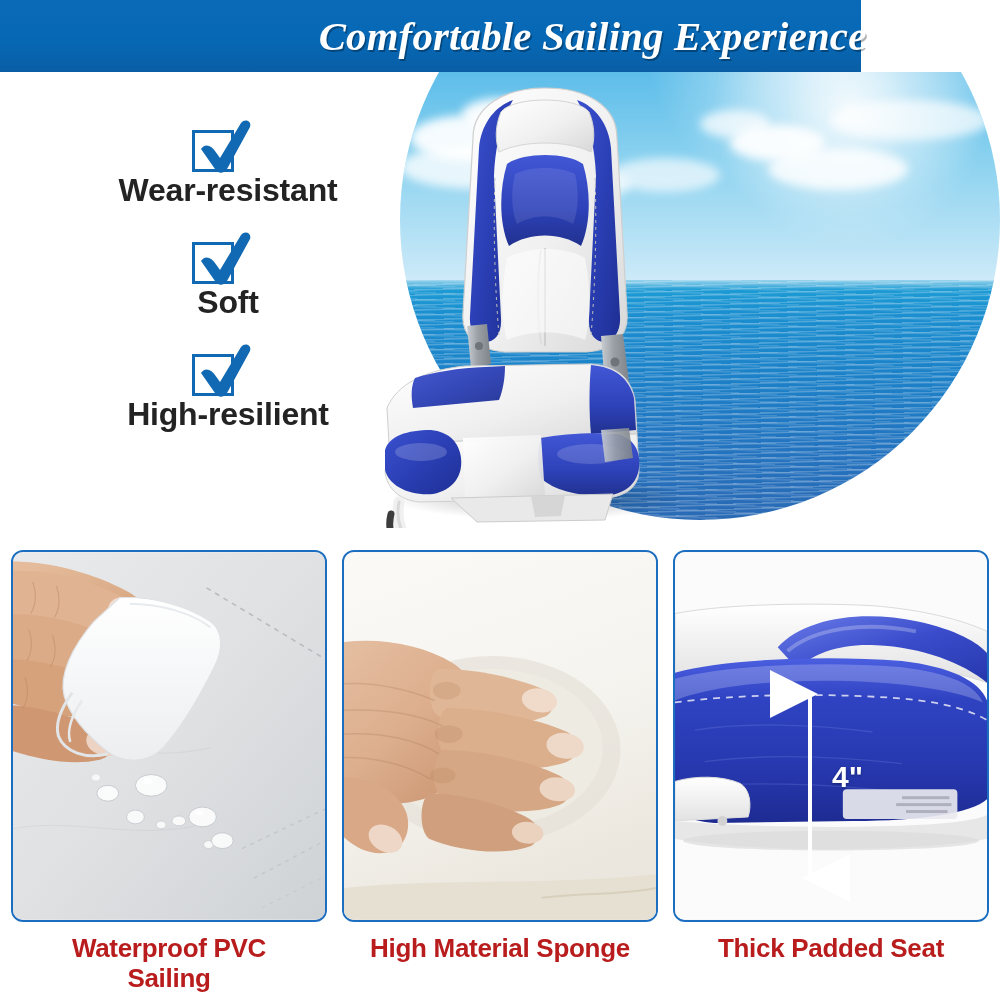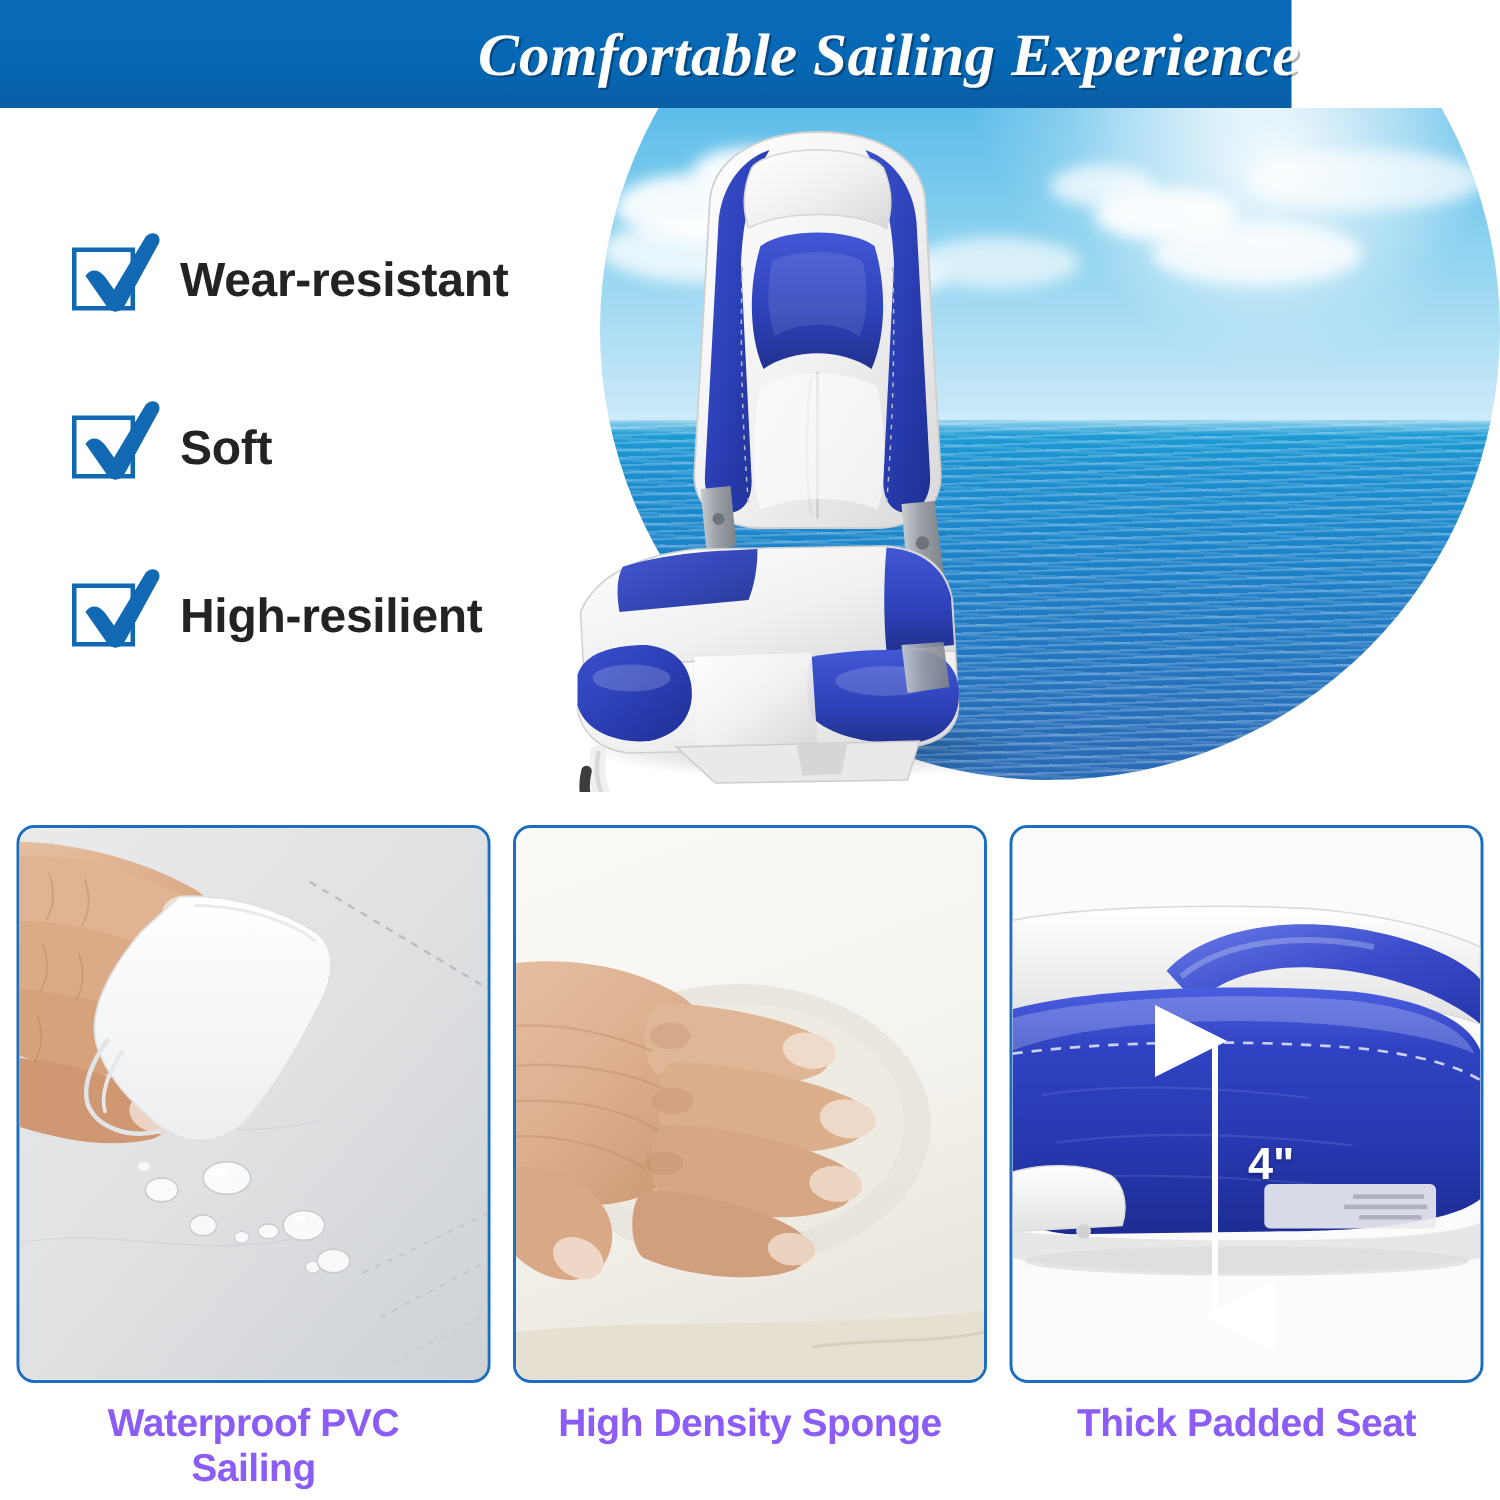--- a/index.html
+++ b/index.html
@@ -135,20 +135,21 @@
     position: absolute;
     left: 48px;
     top: 130px;
     width: 330px;
     z-index: 30;
   }
   .feature-row {
     display: flex;
     align-items: center;
     height: 112px;
+    flex-direction: column;
   }
   .checkbox {
     position: relative;
     width: 42px;
     height: 42px;
     flex: 0 0 42px;
     border: 3px solid #1168b3;
     background: #ffffff;
     box-sizing: border-box;
   }
@@ -189,21 +190,21 @@
     overflow: hidden;
     background: #f2f2f2;
     box-sizing: border-box;
   }
   .panel-frame svg { display: block; width: 100%; height: 100%; }
   .panel-caption {
     margin-top: 12px;
     text-align: center;
     font-size: 26px;
     font-weight: bold;
-    color: #8b5cf6;
+    color: #b91c1c;
     line-height: 1.15;
     letter-spacing: -0.3px;
   }
 
   
   .measure {
     position: absolute;
     left: 123px;
     top: 130px;
     width: 120px;
@@ -552,21 +553,21 @@
 
             <g opacity="0.22" fill="#b07f5c">
               <ellipse cx="104" cy="140" rx="14" ry="9"></ellipse>
               <ellipse cx="106" cy="184" rx="14" ry="9"></ellipse>
               <ellipse cx="100" cy="226" rx="13" ry="8"></ellipse>
             </g>
           </g>
         </svg>
       </div>
       <div class="panel-caption">
-        <div>High Density Sponge</div>
+        <div>High Material Sponge</div>
       </div>
     </div>
 
     <div class="panel">
       <div class="panel-frame">
         <svg viewBox="0 0 316 372" xmlns="http://www.w3.org/2000/svg">
           <defs>
             <linearGradient id="cushBlue" x1="0" y1="0" x2="0" y2="1">
               <stop offset="0%" stop-color="#4a5ee0"></stop>
               <stop offset="25%" stop-color="#2f43c2"></stop>

